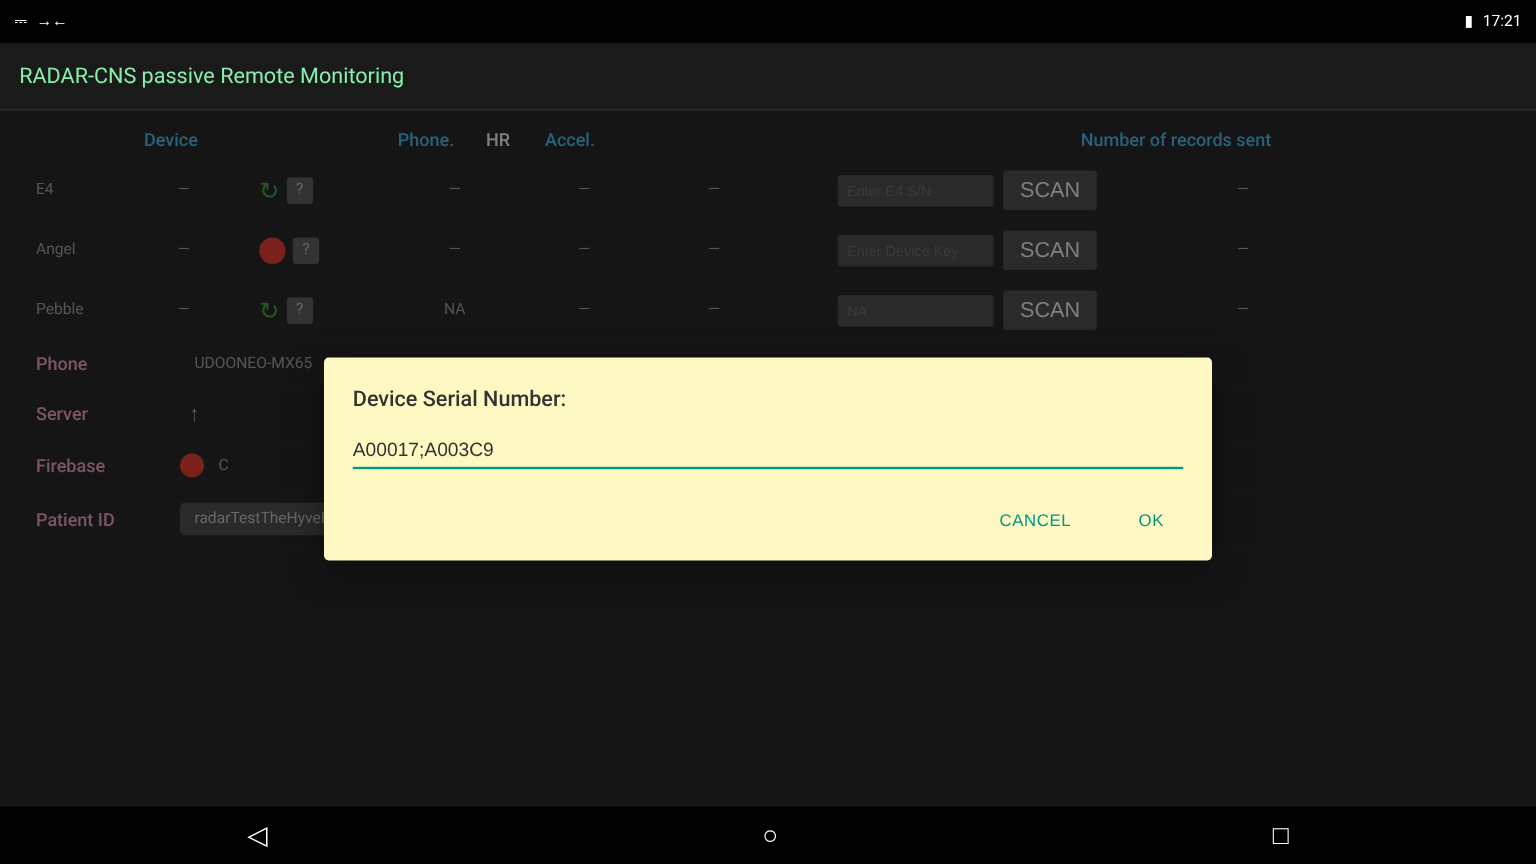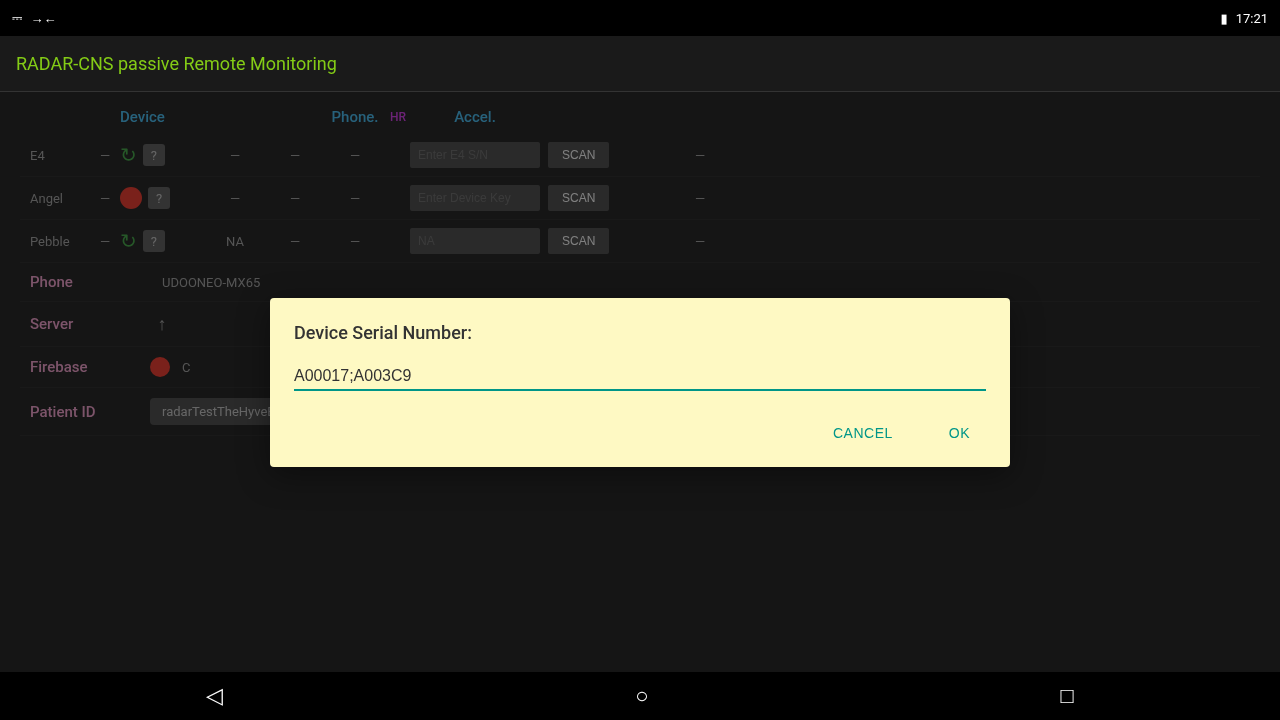--- a/index.html
+++ b/index.html
@@ -43,21 +43,21 @@
     .app-bar {
       width: 100%;
       height: 56px;
       background: #1a1a1a;
       display: flex;
       align-items: center;
       padding: 0 16px;
       border-bottom: 1px solid #333;
     }
     .app-title {
-      color: #84cc16;
+      color: #86efac;
       font-size: 18px;
       font-weight: 400;
     }
 
     
     .main-content {
       width: 100%;
       height: calc(720px - 36px - 56px - 48px);
       background: #2a2a2a;
       padding: 16px 20px;
@@ -66,30 +66,31 @@
 
     
     .table-header {
       display: flex;
       align-items: center;
       margin-bottom: 8px;
       padding: 0 10px;
     }
     .col-device { width: 200px; color: #4fc3f7; font-size: 15px; font-weight: 500; }
     .col-temp { width: 70px; color: #4fc3f7; font-size: 15px; font-weight: 500; text-align: center; }
-    .col-hr { width: 50px; color: #d946ef; font-size: 12px; font-weight: 500; }
+    .col-hr { width: 50px; color: #ffffff; font-size: 15px; font-weight: 500; text-align: center; }
     .col-accel { width: 70px; color: #4fc3f7; font-size: 15px; font-weight: 500; text-align: center; }
     .col-records { width: 220px; color: #4fc3f7; font-size: 15px; font-weight: 500; text-align: center; }
 
     
     .device-row {
       display: flex;
       align-items: center;
       padding: 8px 10px;
       border-bottom: 1px solid #333;
+      gap: 48px;
     }
     .row-label { width: 60px; color: #aaa; font-size: 13px; }
     .row-dash { width: 30px; color: #aaa; font-size: 13px; text-align: center; }
     .row-icons { display: flex; align-items: center; gap: 6px; width: 80px; }
     .row-temp { width: 70px; color: #aaa; font-size: 13px; text-align: center; }
     .row-hr { width: 50px; color: #aaa; font-size: 13px; text-align: center; }
     .row-accel { width: 70px; color: #aaa; font-size: 13px; text-align: center; }
     .row-input-area { display: flex; align-items: center; gap: 8px; width: 220px; margin-left: 20px; }
     .row-input {
       padding: 6px 8px;
@@ -99,21 +100,21 @@
       border-radius: 2px;
       font-size: 12px;
       width: 130px;
     }
     .btn-scan {
       padding: 6px 14px;
       background: #555;
       color: #fff;
       border: none;
       border-radius: 2px;
-      font-size: 12px;
+      font-size: 18px;
       font-weight: 500;
       cursor: pointer;
     }
     .row-records { width: 100px; color: #aaa; font-size: 13px; text-align: center; margin-left: 20px; }
 
     
     .info-row {
       display: flex;
       align-items: center;
       padding: 10px 10px;
@@ -264,20 +265,21 @@
 
   <div class="table-header">
     <div style="width:60px"></div>
     <div style="width:30px"></div>
     <div class="col-device">Device</div>
     <div class="col-temp">Phone.</div>
     <div class="col-hr">HR</div>
     <div class="col-accel">Accel.</div>
     <div style="width:220px; margin-left:20px;"></div>
     <div style="width:100px; margin-left:20px;"></div>
+    <div class="col-records">Number of records sent</div>
   </div>
 
   <div class="device-row">
     <div class="row-label">E4</div>
     <div class="row-dash">—</div>
     <div class="row-icons">
       <span class="sync-green">↻</span>
       <span class="question-box">?</span>
     </div>
     <div class="row-temp">—</div>

